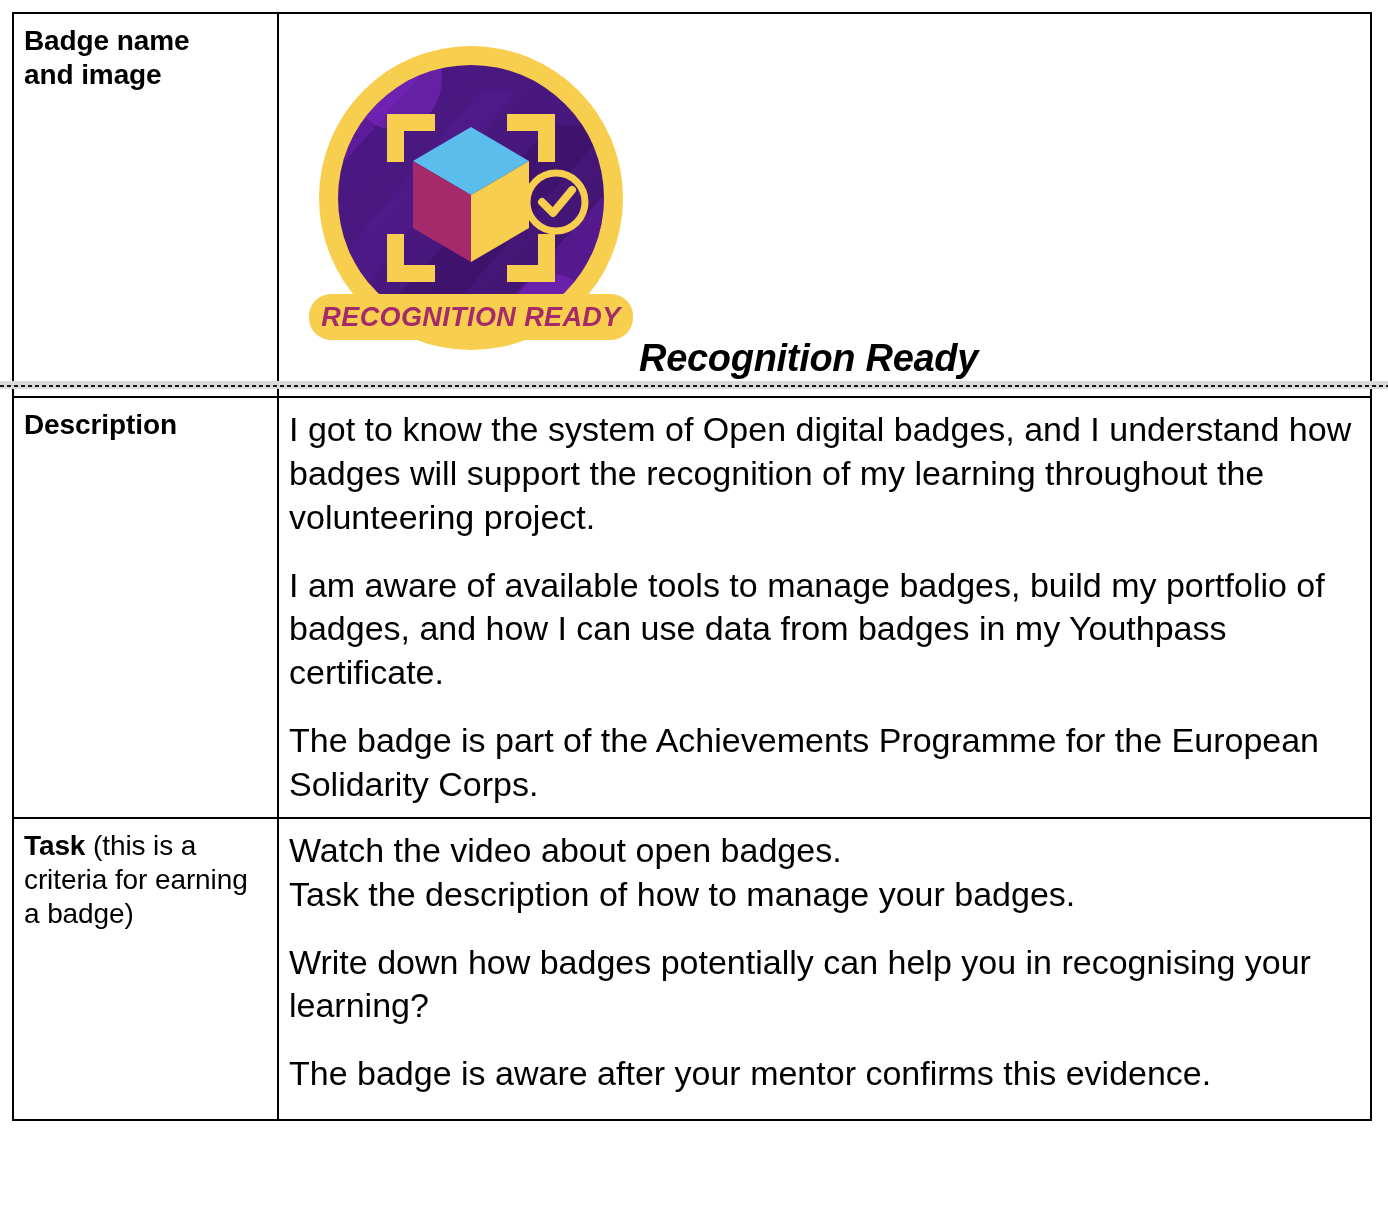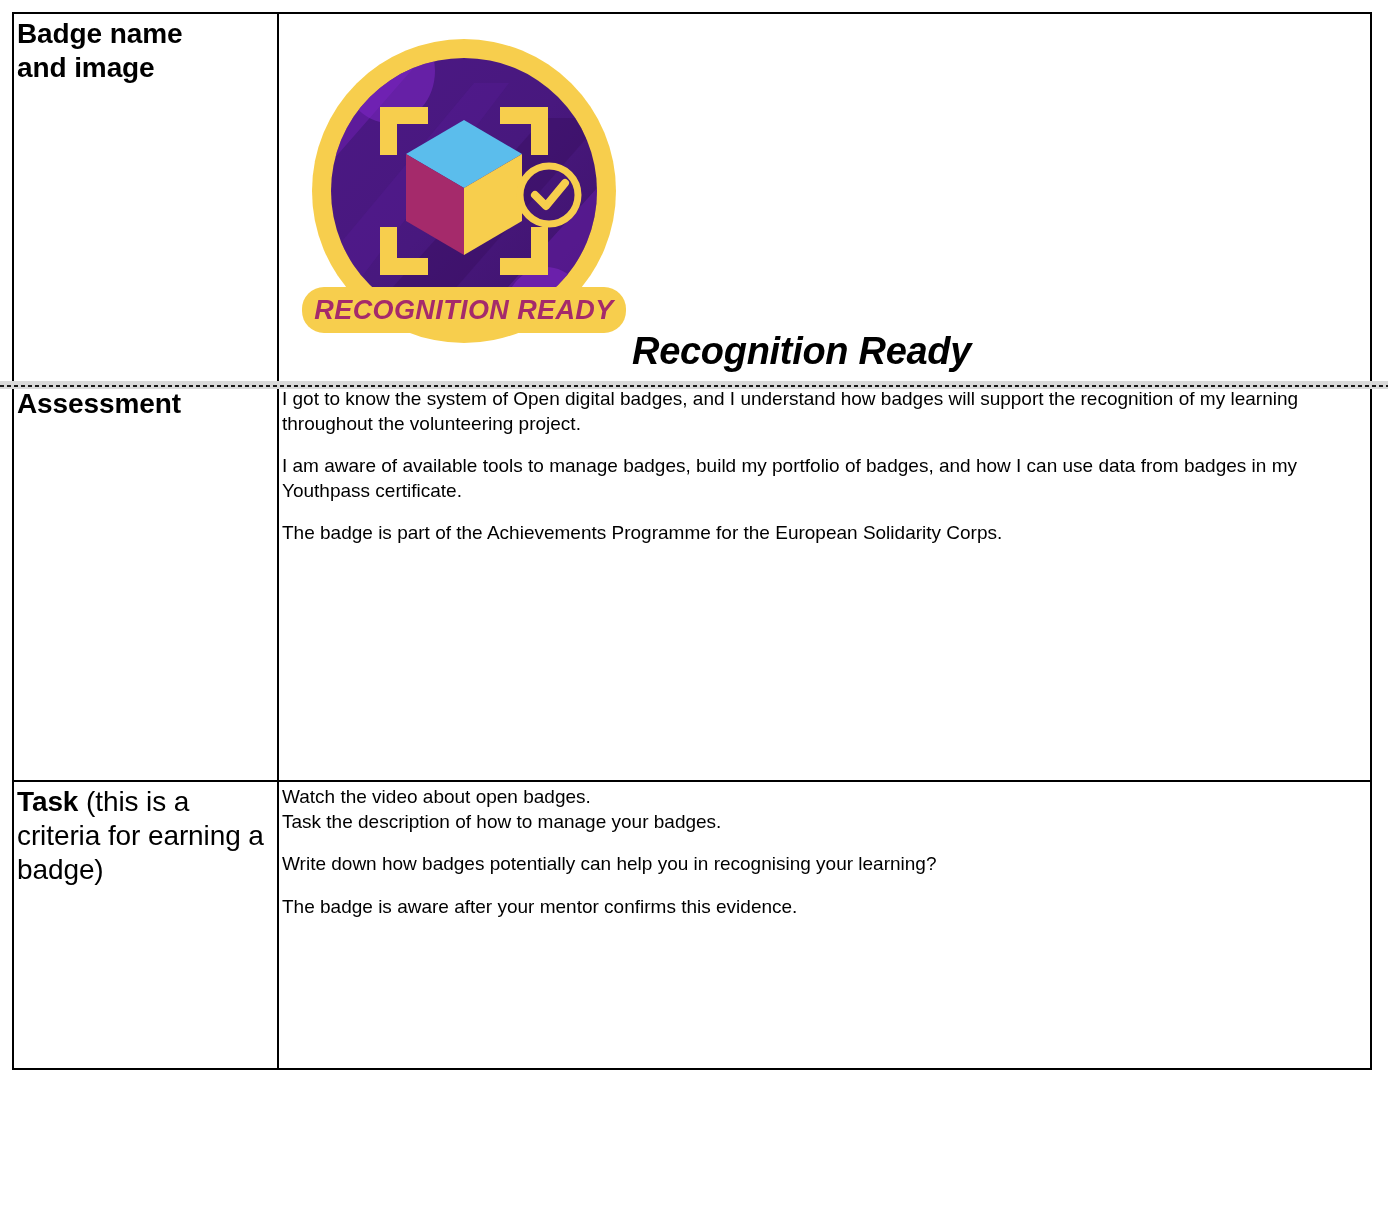--- a/index.html
+++ b/index.html
@@ -30,21 +30,21 @@
     position: absolute;
     left: 12px;
     top: 12px;
     width: 1358px;
     border-collapse: collapse;
     table-layout: fixed;
   }
   table.badge-table td {
     border: 2px solid #000000;
     vertical-align: top;
-    padding: 3px;
+    padding: 10px;
   }
   col.label-col { width: 265px; }
   col.value-col { width: 1093px; }
 
   .label-cell {
     padding: 22px 14px 14px 18px;
     font-size: 28px;
     font-weight: bold;
     line-height: 1.22;
     letter-spacing: -0.1px;
@@ -84,25 +84,25 @@
     top: 310px;
     font-size: 38px;
     font-weight: bold;
     letter-spacing: -0.3px;
     white-space: nowrap;
   }
 
   
   .para {
     margin: 0 0 0 0;
-    font-size: 19px;
+    font-size: 34px;
     line-height: 1.29;
   }
   .para + .para {
-    margin-top: 18px;
+    margin-top: 24px;
   }
   .para.tight + .para.tight {
     margin-top: 0;
   }
 
   
   .pagebreak {
     position: absolute;
     left: 0;
     top: 381px;
@@ -195,21 +195,21 @@
               <text x="170" y="296" text-anchor="middle" font-family="Liberation Sans, sans-serif" font-size="27" font-weight="bold" fill="#A52A6B" letter-spacing="0.4">RECOGNITION READY</text>
             </svg>
 
             <div class="badge-title">Recognition Ready</div>
           </div>
         </td>
       </tr>
 
       <tr class="row-desc">
         <td class="label-cell">
-          <span>Assessment</span>
+          <span>Description</span>
         </td>
         <td class="value-cell">
           <p class="para">I got to know the system of Open digital badges, and I understand how badges will support the recognition of my learning throughout the volunteering project.</p>
           <p class="para">I am aware of available tools to manage badges, build my portfolio of badges, and how I can use data from badges in my Youthpass certificate.</p>
           <p class="para">The badge is part of the Achievements Programme for the European Solidarity Corps.</p>
         </td>
       </tr>
 
       <tr class="row-task">
         <td class="label-cell">

